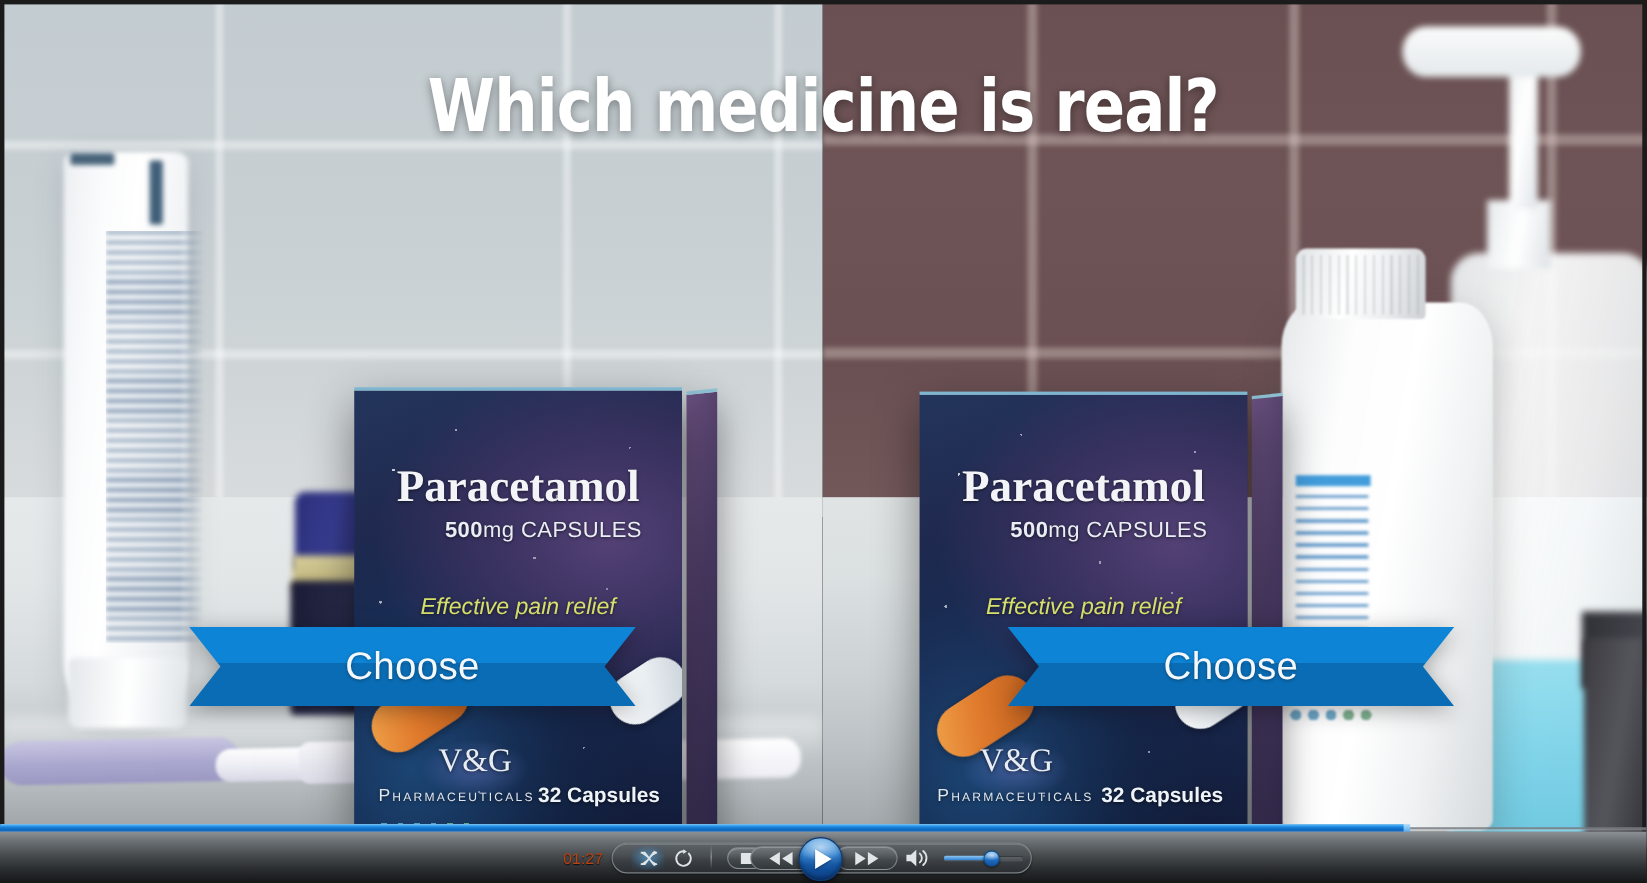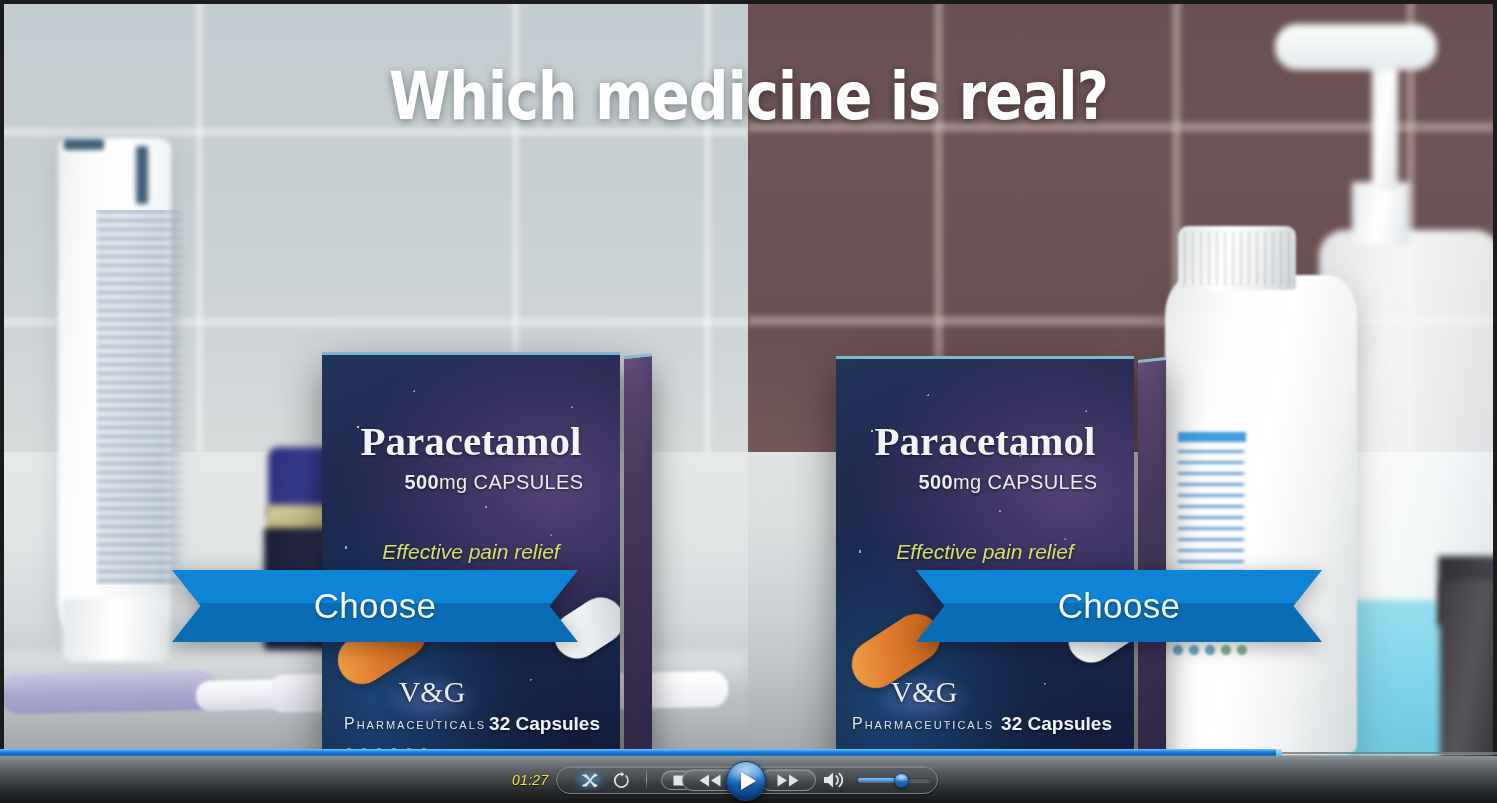--- a/index.html
+++ b/index.html
@@ -396,23 +396,22 @@
     width:382px; height:28px;
     border-radius: 14px;
     background: linear-gradient(180deg, #5d6367 0%, #4a4f53 40%, #3a3e42 62%, #2b2f33 100%);
     border: 1px solid #7b8185;
     box-shadow: inset 0 1px 0 rgba(255,255,255,0.20), 0 1px 2px rgba(0,0,0,0.55);
     display:flex; align-items:center;
   }
 
   #time-display {
     position:absolute; left:512px; top:772px;
-    color:#fde047; font-size:14px; letter-spacing:.3px;
+    color:#c2410c; font-size:14px; letter-spacing:.3px;
     text-shadow: 0 1px 1px rgba(0,0,0,.8);
-    font-style: italic;
   }
 
   .ctl { position:absolute; display:flex; align-items:center; justify-content:center; cursor:pointer; }
 
   #shuffle-btn {
     left:574px; top:769px; width:30px; height:22px;
     border-radius:5px;
     background: radial-gradient(ellipse at 50% 50%, rgba(80,175,235,0.60) 0%, rgba(40,120,200,0.10) 70%, rgba(0,0,0,0) 100%);
   }
   #repeat-btn { left:608px; top:769px; width:26px; height:22px; }

